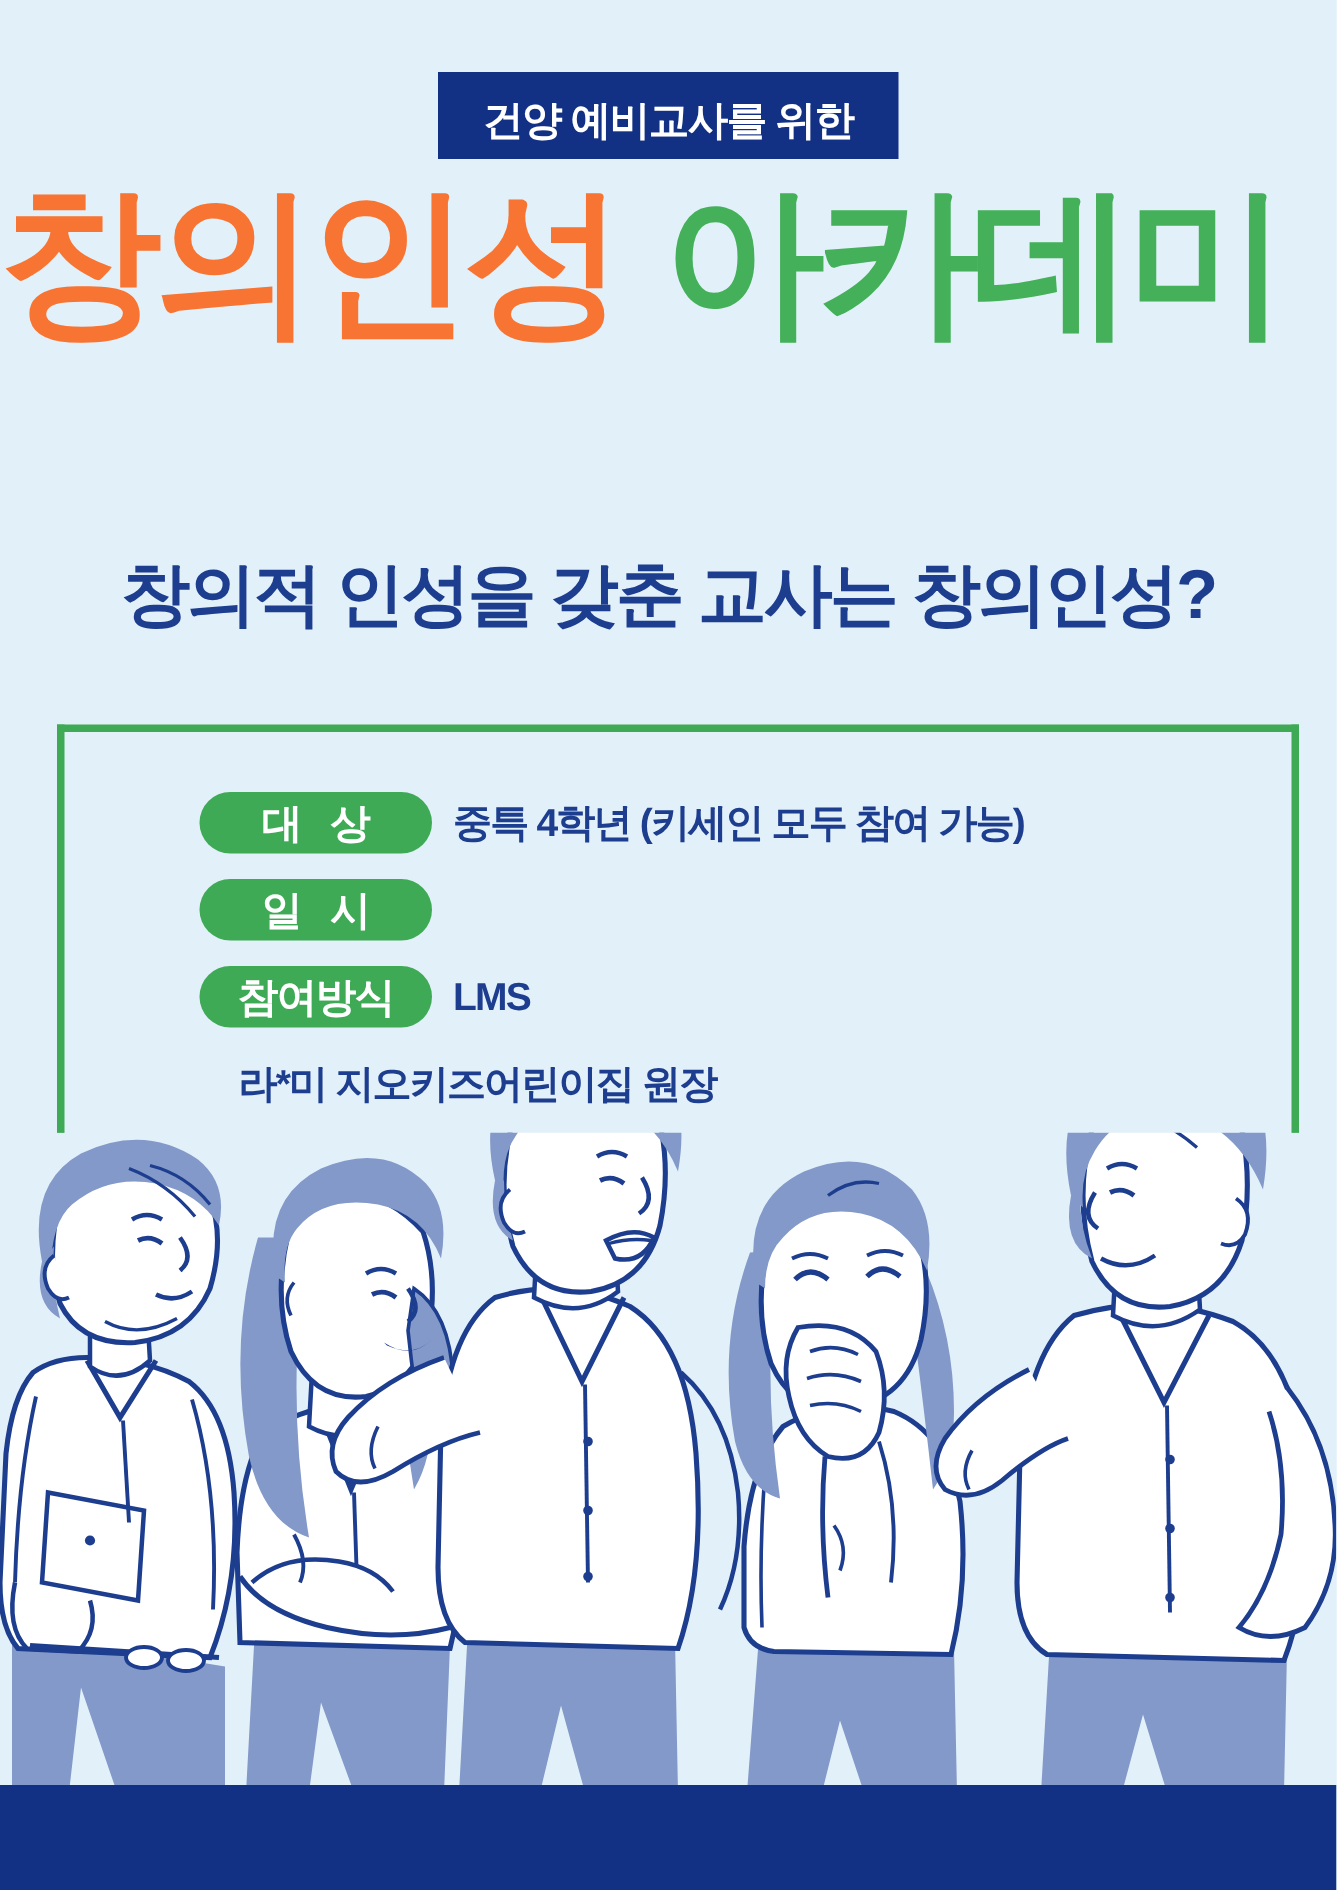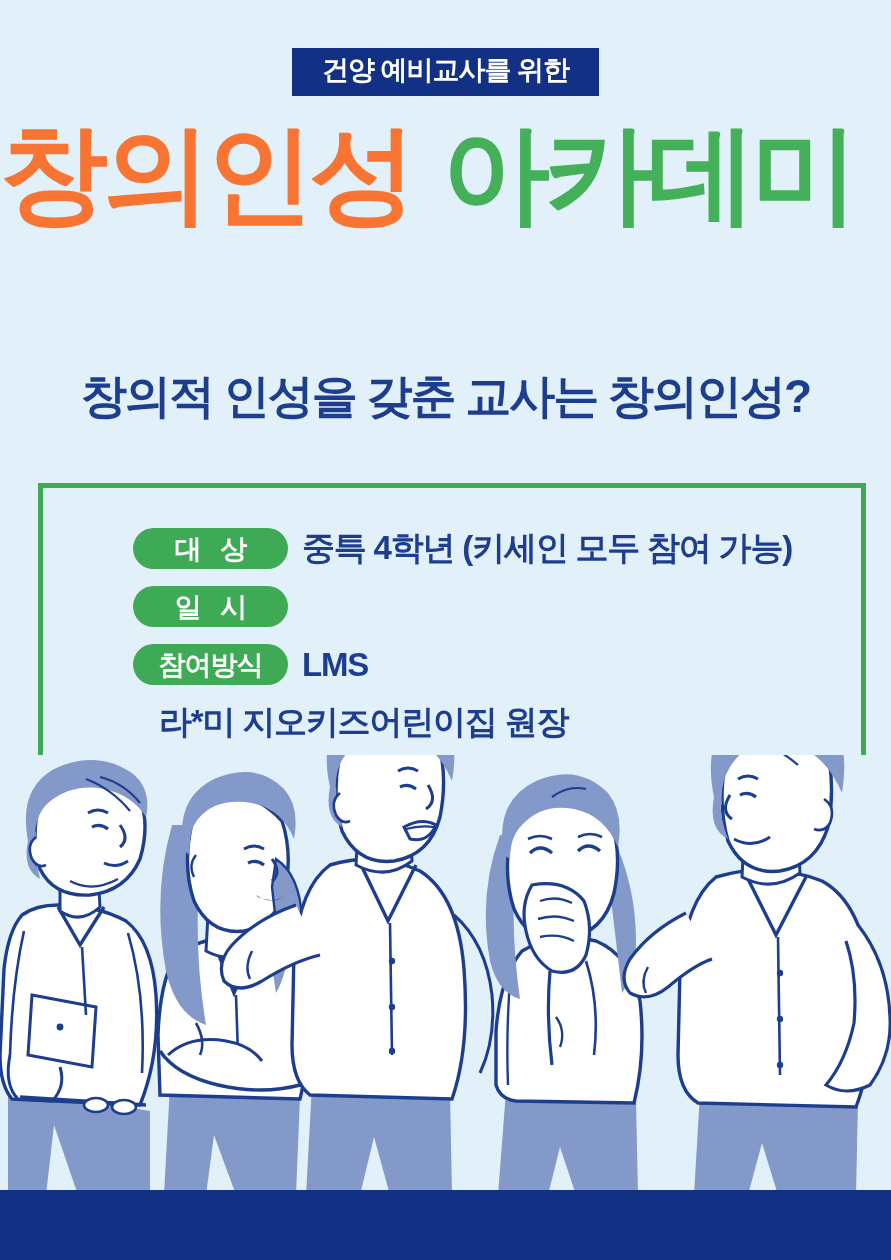--- a/index.html
+++ b/index.html
@@ -22,21 +22,21 @@
     position:absolute;
     top:48px;left:0;right:0;
     display:flex;justify-content:center;
   }
   .badge{
     background:#133184;
     color:#ffffff;
     font-size:27px;
     font-weight:bold;
     letter-spacing:-1px;
-    padding:9px 30px 12px 30px;
+    padding:19px 30px 12px 30px;
     line-height:1.0;
     white-space:nowrap;
   }
 
   
   .headline{
     position:absolute;
     top:120px;left:0;right:0;
     text-align:left;
     font-size:108px;
@@ -112,21 +112,21 @@
     letter-spacing:-1px;
     display:flex;
     align-items:center;
     justify-content:center;
     box-sizing:border-box;
     white-space:pre;
   }
   .info-val{
     margin-left:14px;
     color:#1d3d8f;
-    font-size:33px;
+    font-size:26px;
     font-weight:bold;
     letter-spacing:-1.2px;
     white-space:nowrap;
   }
   .info-row.indent .info-val{margin-left:26px;}
 
   
   .illus{
     position:absolute;
     left:0;top:755px;

